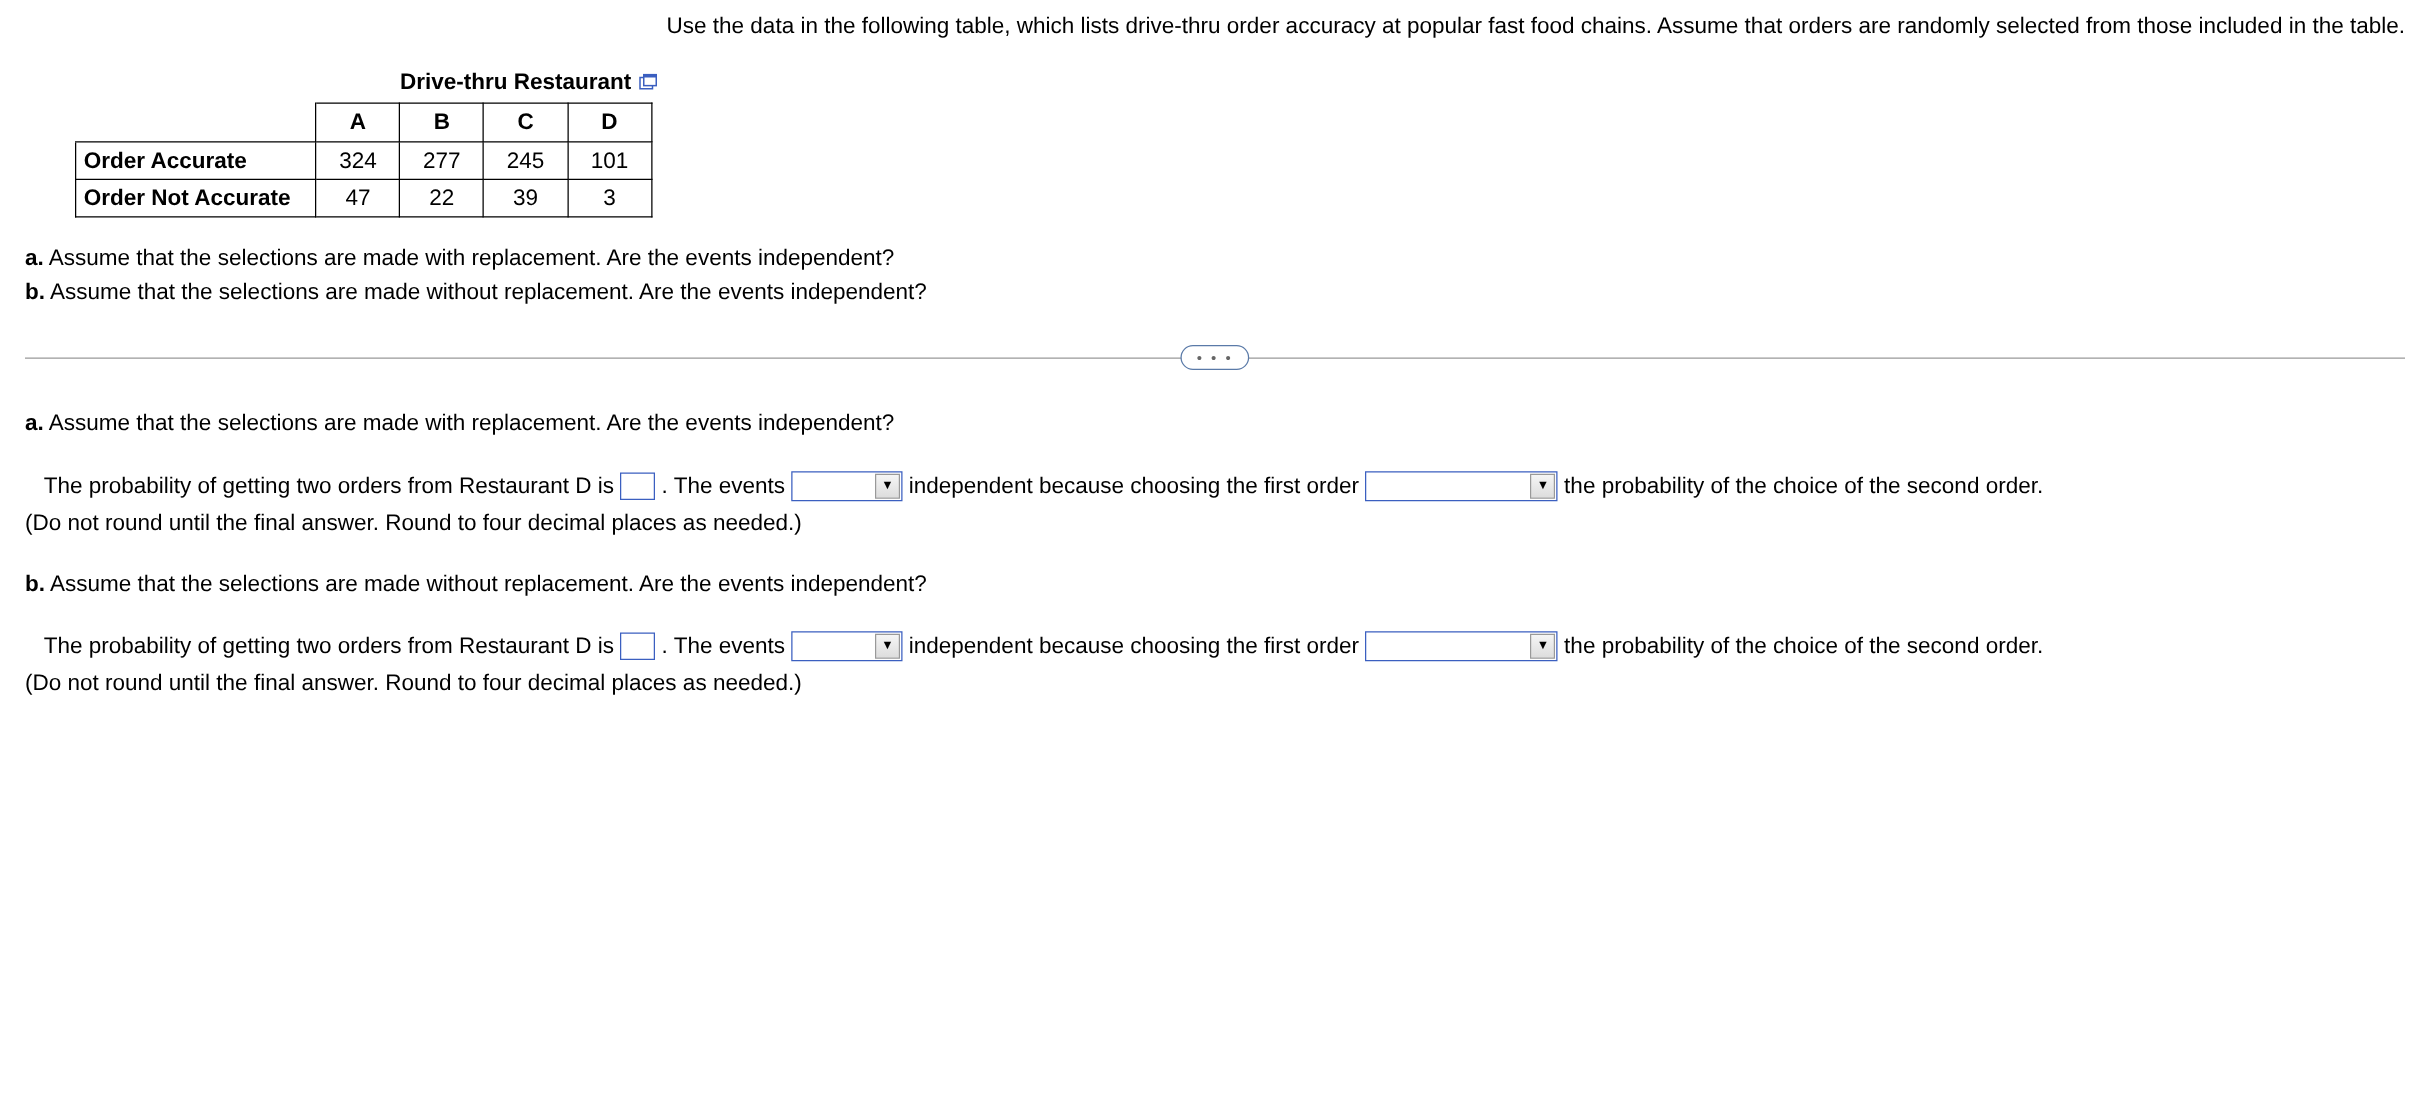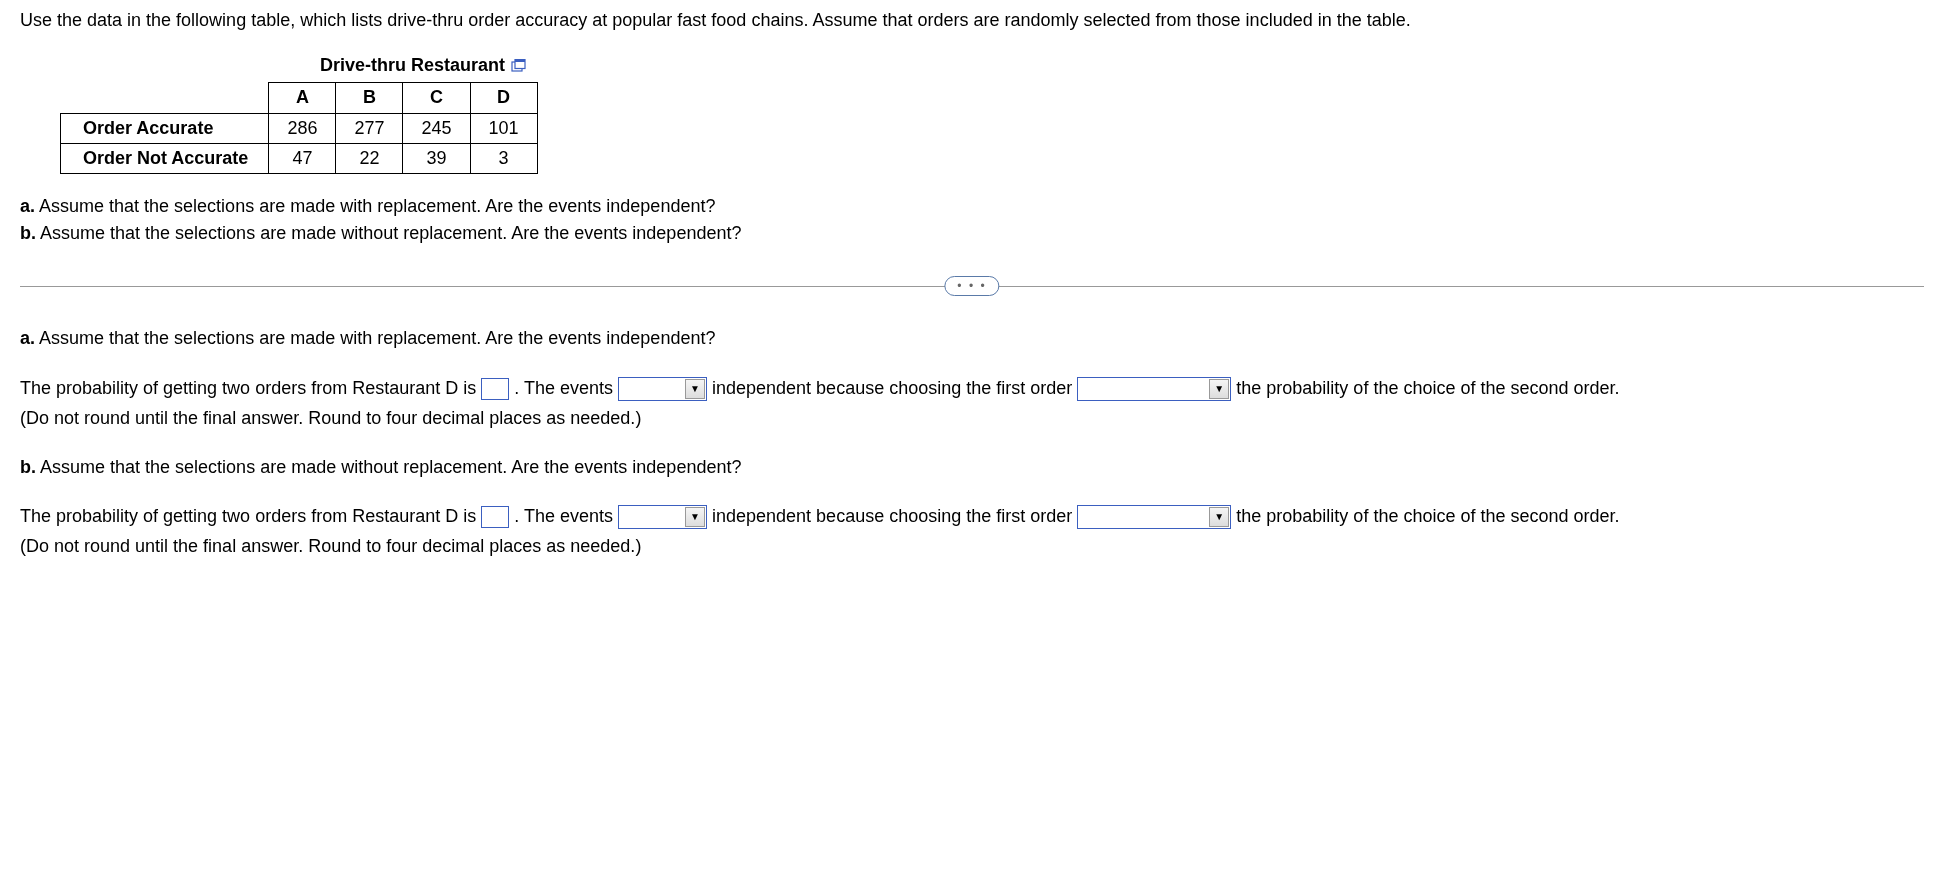--- a/index.html
+++ b/index.html
@@ -9,20 +9,21 @@
     }
     body {
       font-family: Arial, Helvetica, sans-serif;
       font-size: 18px;
       color: #000;
       padding: 8px 20px;
       line-height: 1.4;
     }
     .problem-text {
       margin-bottom: 20px;
+      text-align: right;
     }
     .table-section {
       margin-bottom: 20px;
     }
     .table-title {
       font-weight: bold;
       text-align: left;
       padding-left: 300px;
       margin-bottom: 4px;
       display: flex;
@@ -42,21 +43,21 @@
       padding: 2px 18px;
       text-align: center;
       font-size: 18px;
     }
     table.data-table th {
       font-weight: bold;
     }
     table.data-table .row-label {
       text-align: left;
       font-weight: bold;
-      padding-left: 22px;
+      padding-left: 6px;
       padding-right: 20px;
     }
     table.data-table .corner {
       border-top: none;
       border-left: none;
     }
     .question-block {
       margin-bottom: 8px;
     }
     .sub-q {
@@ -92,20 +93,21 @@
       display: flex;
       align-items: center;
       justify-content: center;
       letter-spacing: 2px;
     }
     .answer-section {
       margin-bottom: 24px;
     }
     .answer-line {
       line-height: 2.0;
+      margin-left: 15px;
     }
     .text-input {
       width: 28px;
       height: 22px;
       border: 1px solid #3b5fc0;
       vertical-align: middle;
       font-size: 16px;
       text-align: center;
     }
     .dropdown {
@@ -158,21 +160,21 @@
     <tbody>
         <tr>
       <th class="corner"></th>
       <th>A</th>
       <th>B</th>
       <th>C</th>
       <th>D</th>
     </tr>
     <tr>
       <td class="row-label">Order Accurate</td>
-      <td>286</td>
+      <td>324</td>
       <td>277</td>
       <td>245</td>
       <td>101</td>
     </tr>
     <tr>
       <td class="row-label">Order Not Accurate</td>
       <td>47</td>
       <td>22</td>
       <td>39</td>
       <td>3</td>

